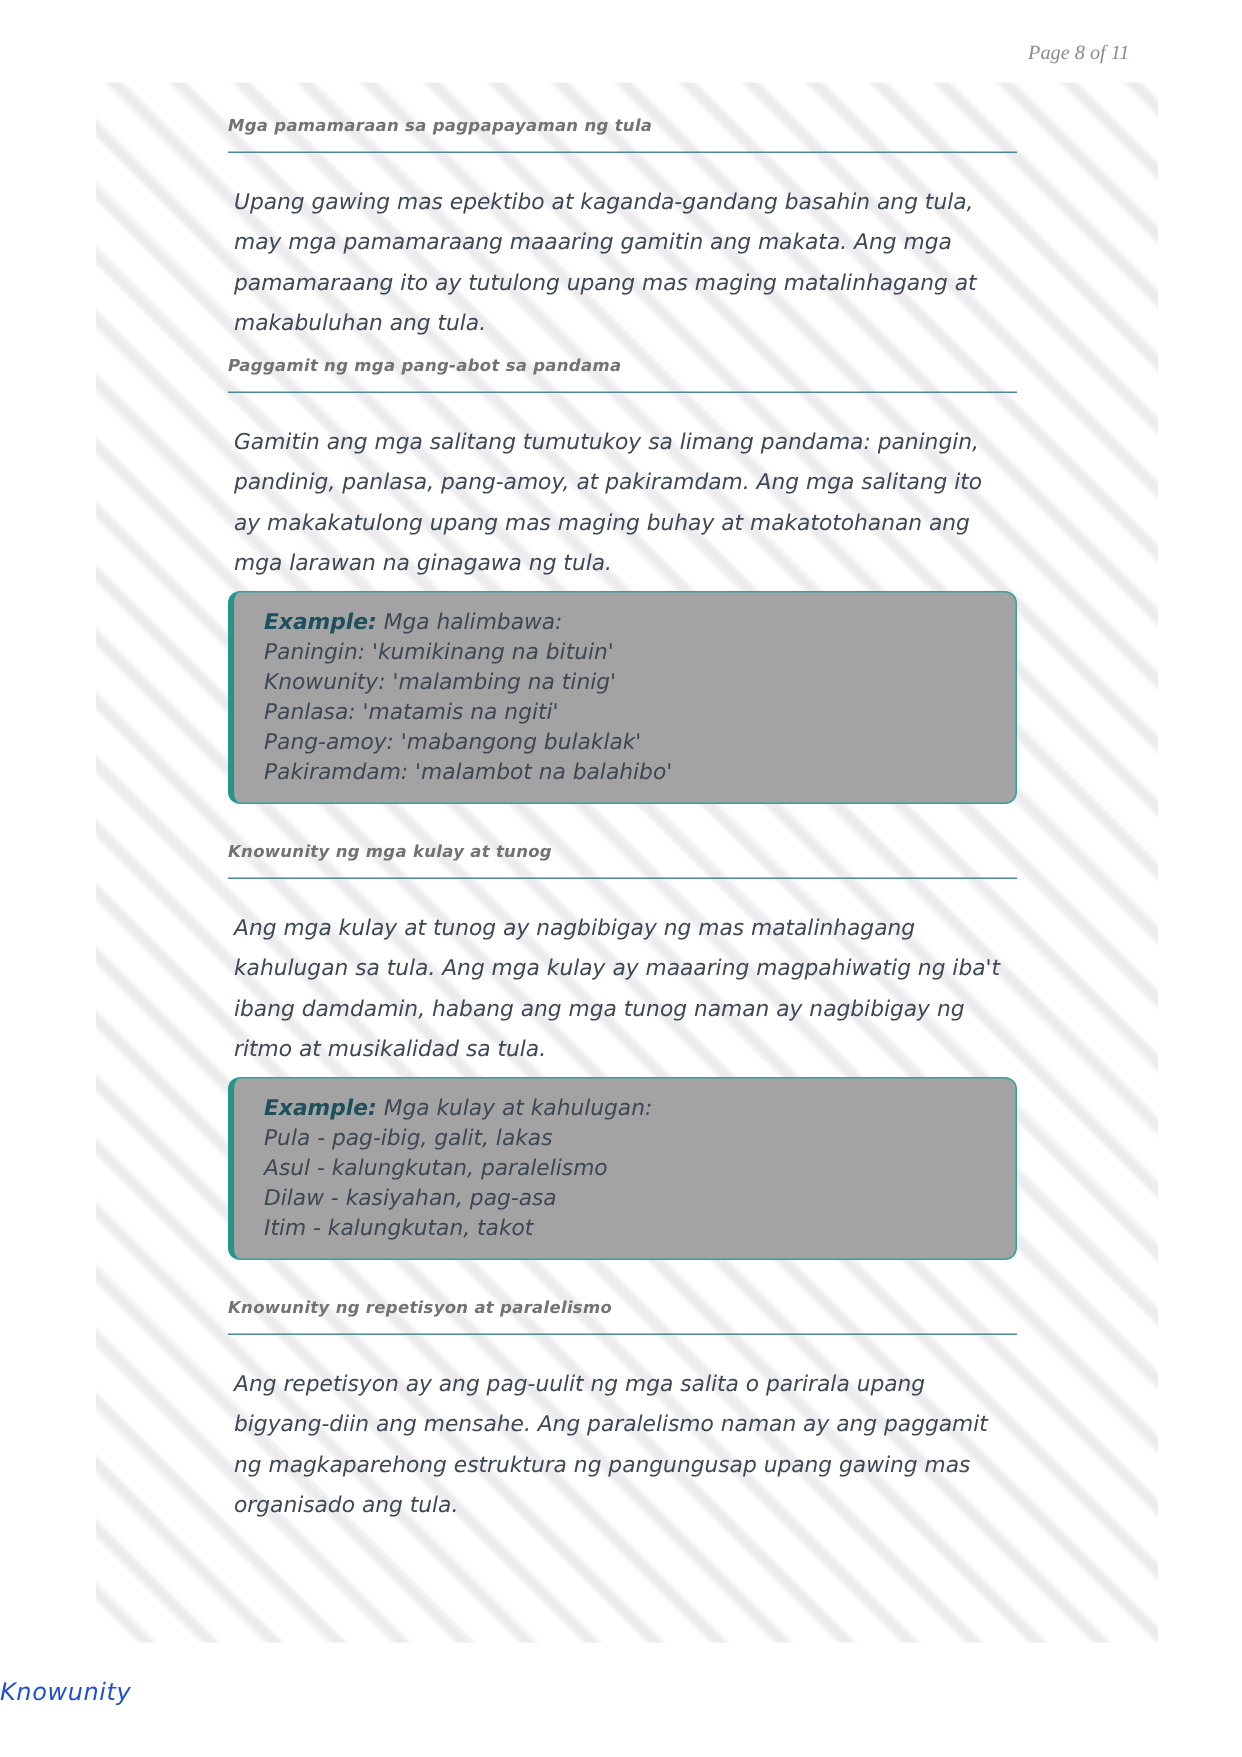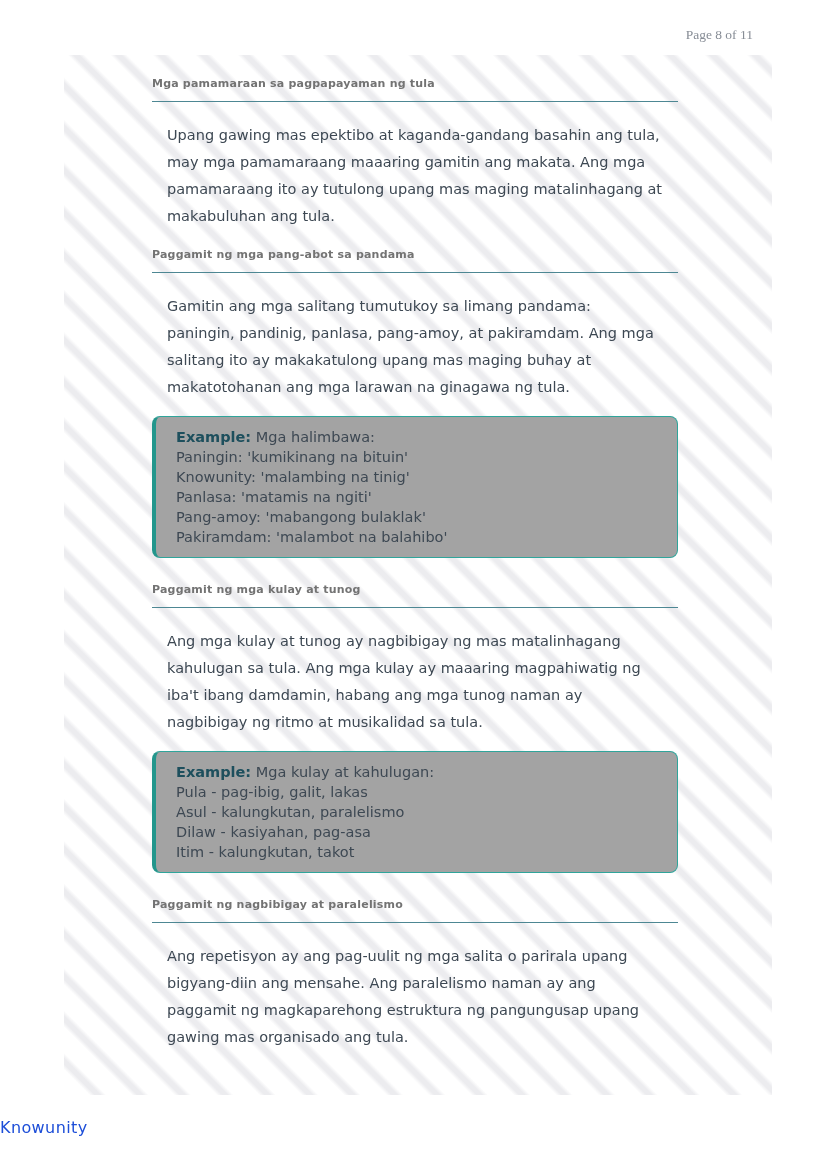--- a/index.html
+++ b/index.html
@@ -3,20 +3,21 @@
 <meta charset="utf-8">
 <style>
   html, body { margin: 0; padding: 0; background: #ffffff; }
   .canvas {
     position: relative;
     width: 828px;
     height: 1171px;
     background: #ffffff;
     overflow: hidden;
     font-family: "DejaVu Sans", "Liberation Sans", sans-serif;
+    font-style: italic;
   }
   .stripes {
     position: absolute;
     left: 64px;
     top: 55px;
     width: 708px;
     height: 1040px;
     background: repeating-linear-gradient(
       45deg,
       rgba(255,255,255,0) 0px,
@@ -47,21 +48,21 @@
     margin: 0 0 20px 0;
     padding-bottom: 7px;
     border-bottom: 1px solid #4d8793;
     font-size: 11px;
     font-weight: bold;
     letter-spacing: 0.2px;
     line-height: 20px;
     color: #737373;
   }
   .para {
-    margin: 15px;
+    margin: 4px;
     line-height: 27px;
   }
   .example-box {
     box-sizing: border-box;
     margin: 0 0 22px 0;
     padding: 10px 20px;
     background: #a3a3a3;
     border: 1.5px solid #2fa59b;
     border-left: 4px solid #23968c;
     border-radius: 8px;
@@ -108,36 +109,36 @@
         </div>
         <div>Paningin: 'kumikinang na bituin'</div>
         <div>Knowunity: 'malambing na tinig'</div>
         <div>Panlasa: 'matamis na ngiti'</div>
         <div>Pang-amoy: 'mabangong bulaklak'</div>
         <div>Pakiramdam: 'malambot na balahibo'</div>
       </div>
     </section>
 
     <section>
-      <h2 class="section-heading">Paggamit ng mga kulay at tunog</h2>
+      <h2 class="section-heading">Knowunity ng mga kulay at tunog</h2>
       <p class="para">Ang mga kulay at tunog ay nagbibigay ng mas matalinhagang kahulugan sa tula. Ang mga kulay ay maaaring magpahiwatig ng iba't ibang damdamin, habang ang mga tunog naman ay nagbibigay ng ritmo at musikalidad sa tula.</p>
       <div class="example-box">
         <div>
           <span class="example-label">Example:</span>
           <span>Mga kulay at kahulugan:</span>
         </div>
         <div>Pula - pag-ibig, galit, lakas</div>
         <div>Asul - kalungkutan, paralelismo</div>
         <div>Dilaw - kasiyahan, pag-asa</div>
         <div>Itim - kalungkutan, takot</div>
       </div>
     </section>
 
     <section>
-      <h2 class="section-heading">Paggamit ng nagbibigay at paralelismo</h2>
+      <h2 class="section-heading">Knowunity ng repetisyon at paralelismo</h2>
       <p class="para">Ang repetisyon ay ang pag-uulit ng mga salita o parirala upang bigyang-diin ang mensahe. Ang paralelismo naman ay ang paggamit ng magkaparehong estruktura ng pangungusap upang gawing mas organisado ang tula.</p>
     </section>
 
   </div>
 
   <div class="footer-brand">Knowunity</div>
 
 </div>
 
 </body></html>

